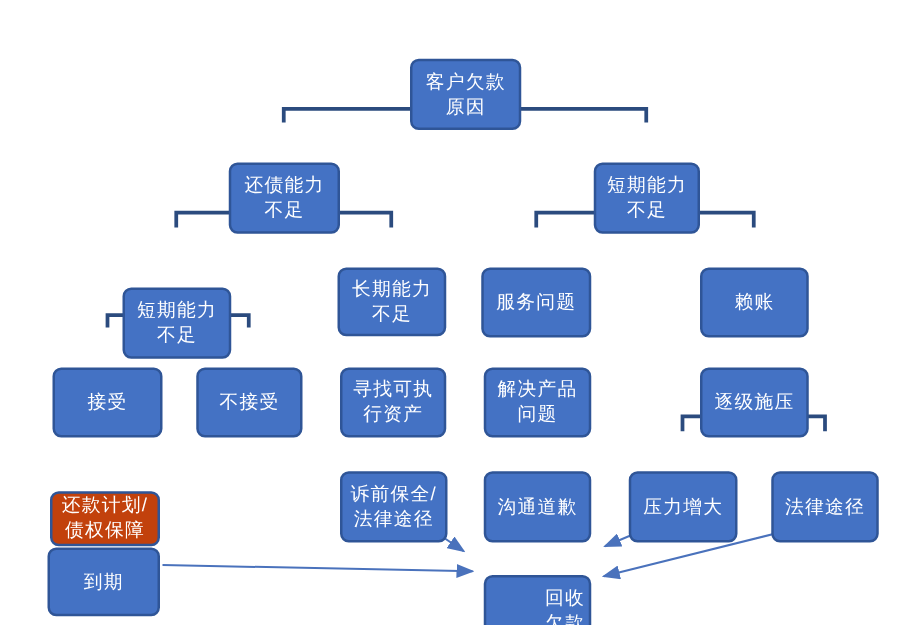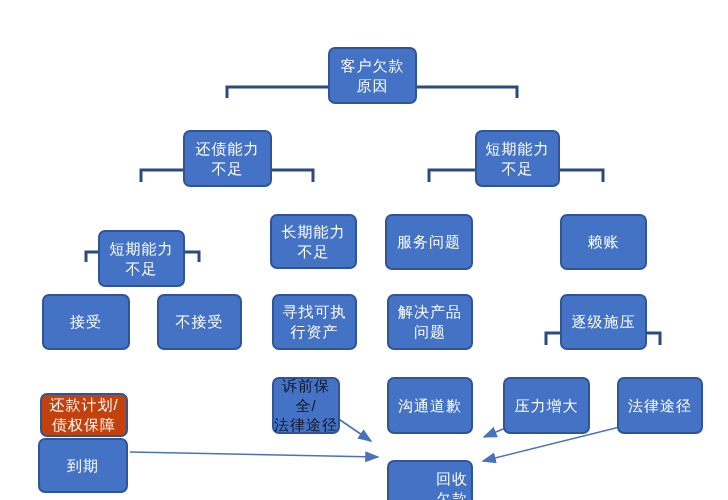--- a/index.html
+++ b/index.html
@@ -104,21 +104,21 @@
       <div class="flow-node" style="left: 560px; top: 182px; width: 87px; height: 56px; background: rgb(68, 114, 196); border-color: rgb(47, 85, 151); color: rgb(255, 255, 255);">赖账</div>
       <div class="flow-node" style="left: 42px; top: 262px; width: 88px; height: 56px; background: rgb(68, 114, 196); border-color: rgb(47, 85, 151); color: rgb(255, 255, 255);">接受</div>
       <div class="flow-node" style="left: 157px; top: 262px; width: 85px; height: 56px; background: rgb(68, 114, 196); border-color: rgb(47, 85, 151); color: rgb(255, 255, 255);">不接受</div>
       <div class="flow-node" style="left: 272px; top: 262px; width: 85px; height: 56px; background: rgb(68, 114, 196); border-color: rgb(47, 85, 151); color: rgb(255, 255, 255);">寻找可执
 行资产</div>
       <div class="flow-node" style="left: 387px; top: 262px; width: 86px; height: 56px; background: rgb(68, 114, 196); border-color: rgb(47, 85, 151); color: rgb(255, 255, 255);">解决产品
 问题</div>
       <div class="flow-node" style="left: 560px; top: 262px; width: 87px; height: 56px; background: rgb(68, 114, 196); border-color: rgb(47, 85, 151); color: rgb(255, 255, 255);">逐级施压</div>
       <div class="flow-node" style="left: 40px; top: 361px; width: 88px; height: 44px; background: #c2410c; border-color: rgb(47, 85, 151); color: rgb(255, 255, 255);">还款计划/
 债权保障</div>
-      <div class="flow-node" style="left: 272px; top: 345px; width: 68px; height: 57px; background: rgb(68, 114, 196); border-color: rgb(47, 85, 151); color: #0f172a;">诉前保全/
+      <div class="flow-node" style="left: 272px; top: 345px; width: 86px; height: 57px; background: rgb(68, 114, 196); border-color: rgb(47, 85, 151); color: #ffffff;">诉前保全/
 法律途径</div>
       <div class="flow-node" style="left: 387px; top: 345px; width: 86px; height: 57px; background: rgb(68, 114, 196); border-color: rgb(47, 85, 151); color: rgb(255, 255, 255);">沟通道歉</div>
       <div class="flow-node" style="left: 503px; top: 345px; width: 87px; height: 57px; background: rgb(68, 114, 196); border-color: rgb(47, 85, 151); color: rgb(255, 255, 255);">压力增大</div>
       <div class="flow-node" style="left: 617px; top: 345px; width: 86px; height: 57px; background: rgb(68, 114, 196); border-color: rgb(47, 85, 151); color: rgb(255, 255, 255);">法律途径</div>
       <div class="flow-node" style="left: 38px; top: 406px; width: 90px; height: 55px; background: rgb(68, 114, 196); border-color: rgb(47, 85, 151); color: rgb(255, 255, 255);">到期</div>
       <div class="flow-node" style="left: 387px; top: 428px; width: 86px; height: 57px; background: rgb(68, 114, 196); border-color: rgb(47, 85, 151); color: rgb(255, 255, 255); padding-left: 44px;">回收欠款</div>
     </div>
 </div>
 
 </body></html>

